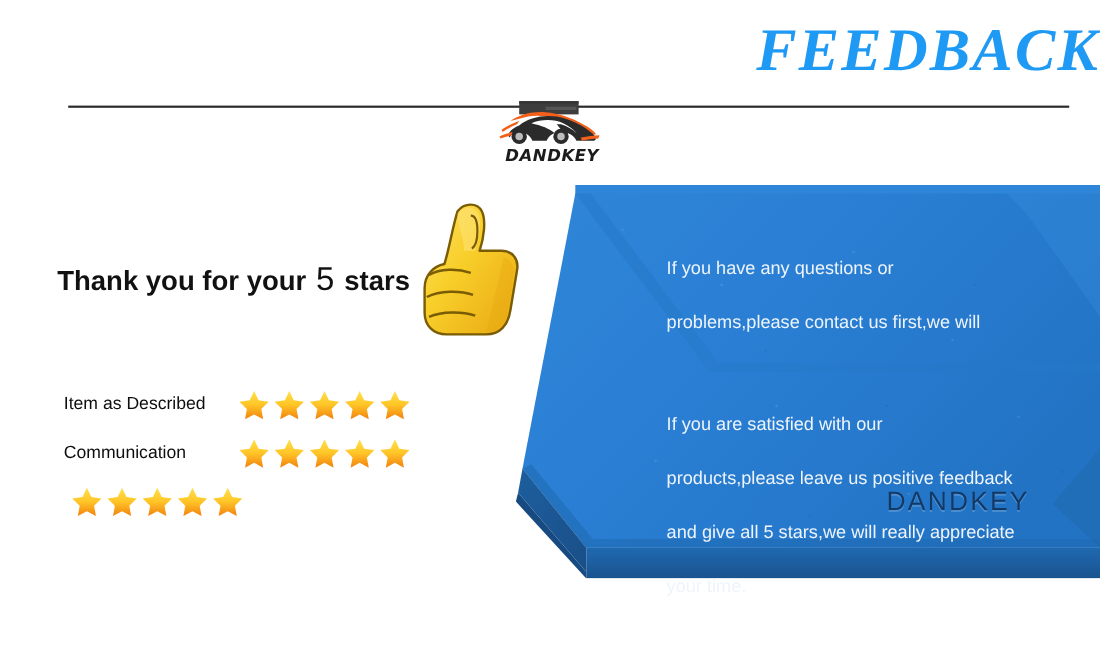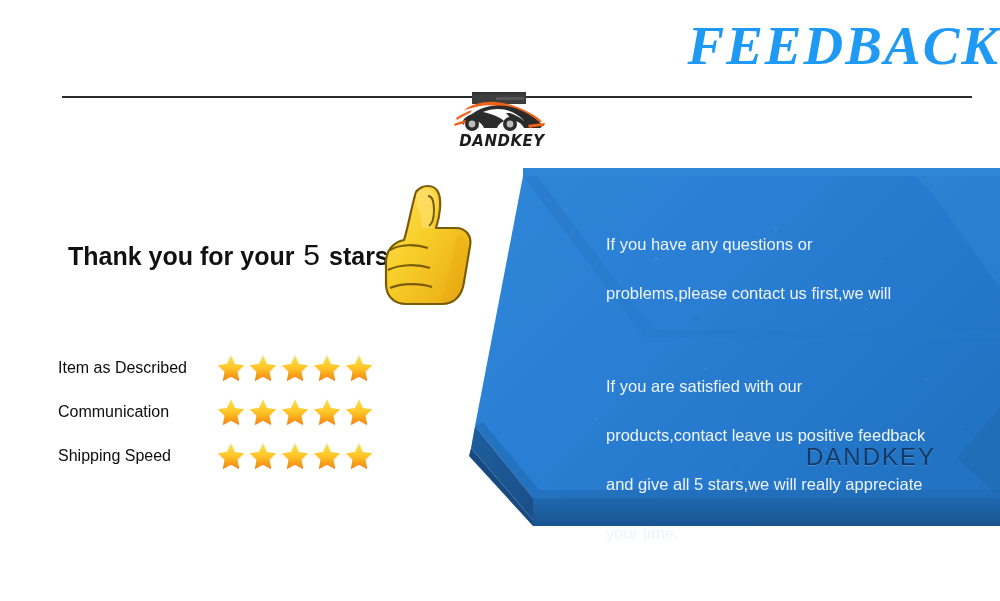--- a/index.html
+++ b/index.html
@@ -97,21 +97,20 @@
   #thanks-line {
     position: absolute;
     left: 52px;
     top: 240px;
     font-family: "Liberation Sans", sans-serif;
     font-weight: bold;
     font-size: 25px;
     color: #111111;
     white-space: nowrap;
     line-height: 1;
-    margin-left: 16px;
   }
   #thanks-line .big5 {
     font-weight: normal;
     font-size: 30px;
     padding: 0 2px;
   }
 
   #ratings {
     position: absolute;
     left: 58px;
@@ -267,21 +266,20 @@
         <svg width="30" height="30" viewBox="0 0 32 32">
             <path d="M16 2.5 L20.3 11.6 L30.2 13 L23 20.1 L24.8 30 L16 25.3 L7.2 30 L9 20.1 L1.8 13 L11.7 11.6 Z" fill="url(#sg1)"></path>
           </svg>
         <svg width="30" height="30" viewBox="0 0 32 32">
             <path d="M16 2.5 L20.3 11.6 L30.2 13 L23 20.1 L24.8 30 L16 25.3 L7.2 30 L9 20.1 L1.8 13 L11.7 11.6 Z" fill="url(#sg1)"></path>
           </svg>
       </div>
     </div>
 
     <div class="rating-row">
-      <div class="rating-label">Shipping Speed</div>
       <div class="rating-stars">
         <svg width="30" height="30" viewBox="0 0 32 32">
             <path d="M16 2.5 L20.3 11.6 L30.2 13 L23 20.1 L24.8 30 L16 25.3 L7.2 30 L9 20.1 L1.8 13 L11.7 11.6 Z" fill="url(#sg1)"></path>
           </svg>
         <svg width="30" height="30" viewBox="0 0 32 32">
             <path d="M16 2.5 L20.3 11.6 L30.2 13 L23 20.1 L24.8 30 L16 25.3 L7.2 30 L9 20.1 L1.8 13 L11.7 11.6 Z" fill="url(#sg1)"></path>
           </svg>
         <svg width="30" height="30" viewBox="0 0 32 32">
             <path d="M16 2.5 L20.3 11.6 L30.2 13 L23 20.1 L24.8 30 L16 25.3 L7.2 30 L9 20.1 L1.8 13 L11.7 11.6 Z" fill="url(#sg1)"></path>
           </svg>
@@ -374,20 +372,20 @@
           <rect x="290" y="300" width="2" height="2"></rect>
       </g>
     </svg>
   </div>
 
   <div id="box-text">
     <p>If you have any questions or</p>
     <p>problems,please contact us first,we will</p>
     <div class="para-gap"></div>
     <p>If you are satisfied with our</p>
-    <p>products,contact leave us positive feedback</p>
+    <p>products,please leave us positive feedback</p>
     <p>and give all 5 stars,we will really appreciate</p>
     <p>your time.</p>
   </div>
 
   <div id="box-brand">DANDKEY</div>
 
 </div>
 
 </body></html>

